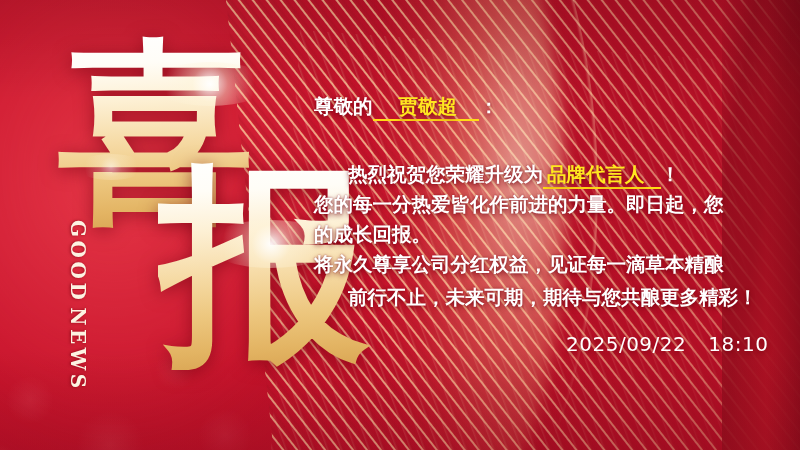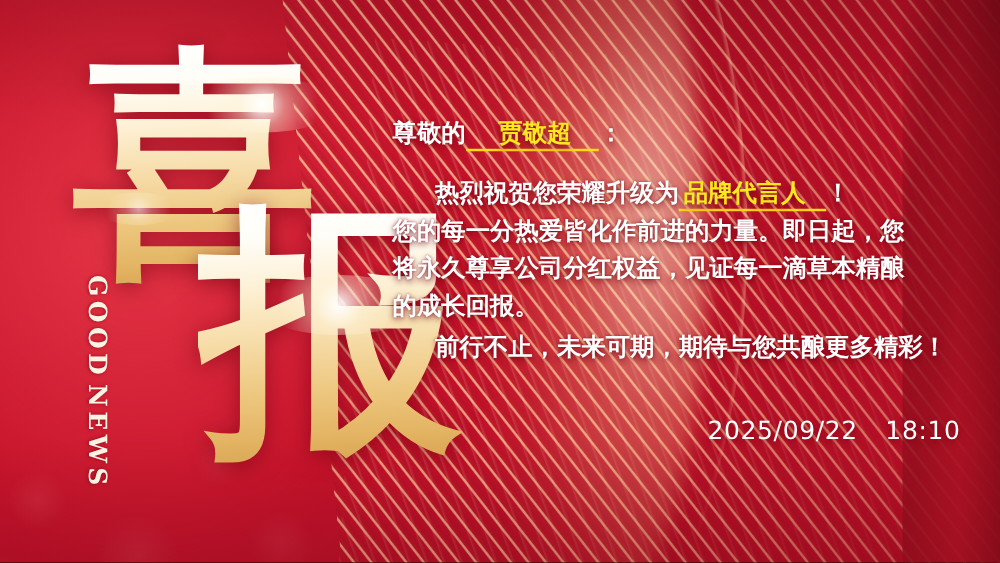--- a/index.html
+++ b/index.html
@@ -195,21 +195,21 @@
     position: absolute;
     left: 314px; top: 92px;
     width: 468px;
     color: #ffffff;
     font-family: "DejaVu Sans", "Liberation Sans", sans-serif;
     font-weight: 700;
     font-size: 19.5px;
     line-height: 30px;
     text-shadow: 0 2px 5px rgba(110,0,14,0.75), 0 0 2px rgba(130,0,18,0.6);
   }
-  .salutation { margin-bottom: 18px; }
+  .salutation { margin-bottom: 38px; }
   .hl {
     color: #ffe81f;
     border-bottom: 2px solid #ffdc14;
     padding: 0 16px 1px 4px;
     text-shadow: 0 2px 5px rgba(110,0,14,0.85);
   }
   .hl-name { padding: 0 22px 1px 26px; }
   .body-para { margin: 0; }
   .indent { display: inline-block; width: 34px; }
   .para-gap { height: 3px; }
@@ -260,22 +260,22 @@
 
     <div class="salutation">
       <span>尊敬的</span><span class="hl hl-name">贾敬超</span><span>：</span>
     </div>
 
     <p class="body-para">
       <span class="indent"></span><span>热烈祝贺您荣耀升级为</span><span class="hl">品牌代言人</span><span>！</span>
     </p>
 
     <p class="body-para">您的每一分热爱皆化作前进的力量。即日起，您</p>
+    <p class="body-para">的成长回报。</p>
     <p class="body-para">将永久尊享公司分红权益，见证每一滴草本精酿</p>
-    <p class="body-para">的成长回报。</p>
 
     <div class="para-gap"></div>
 
     <p class="body-para">
       <span class="indent"></span><span>前行不止，未来可期，期待与您共酿更多精彩！</span>
     </p>
   </div>
 
   <div class="datetime">
     <span>2025/09/22</span>

